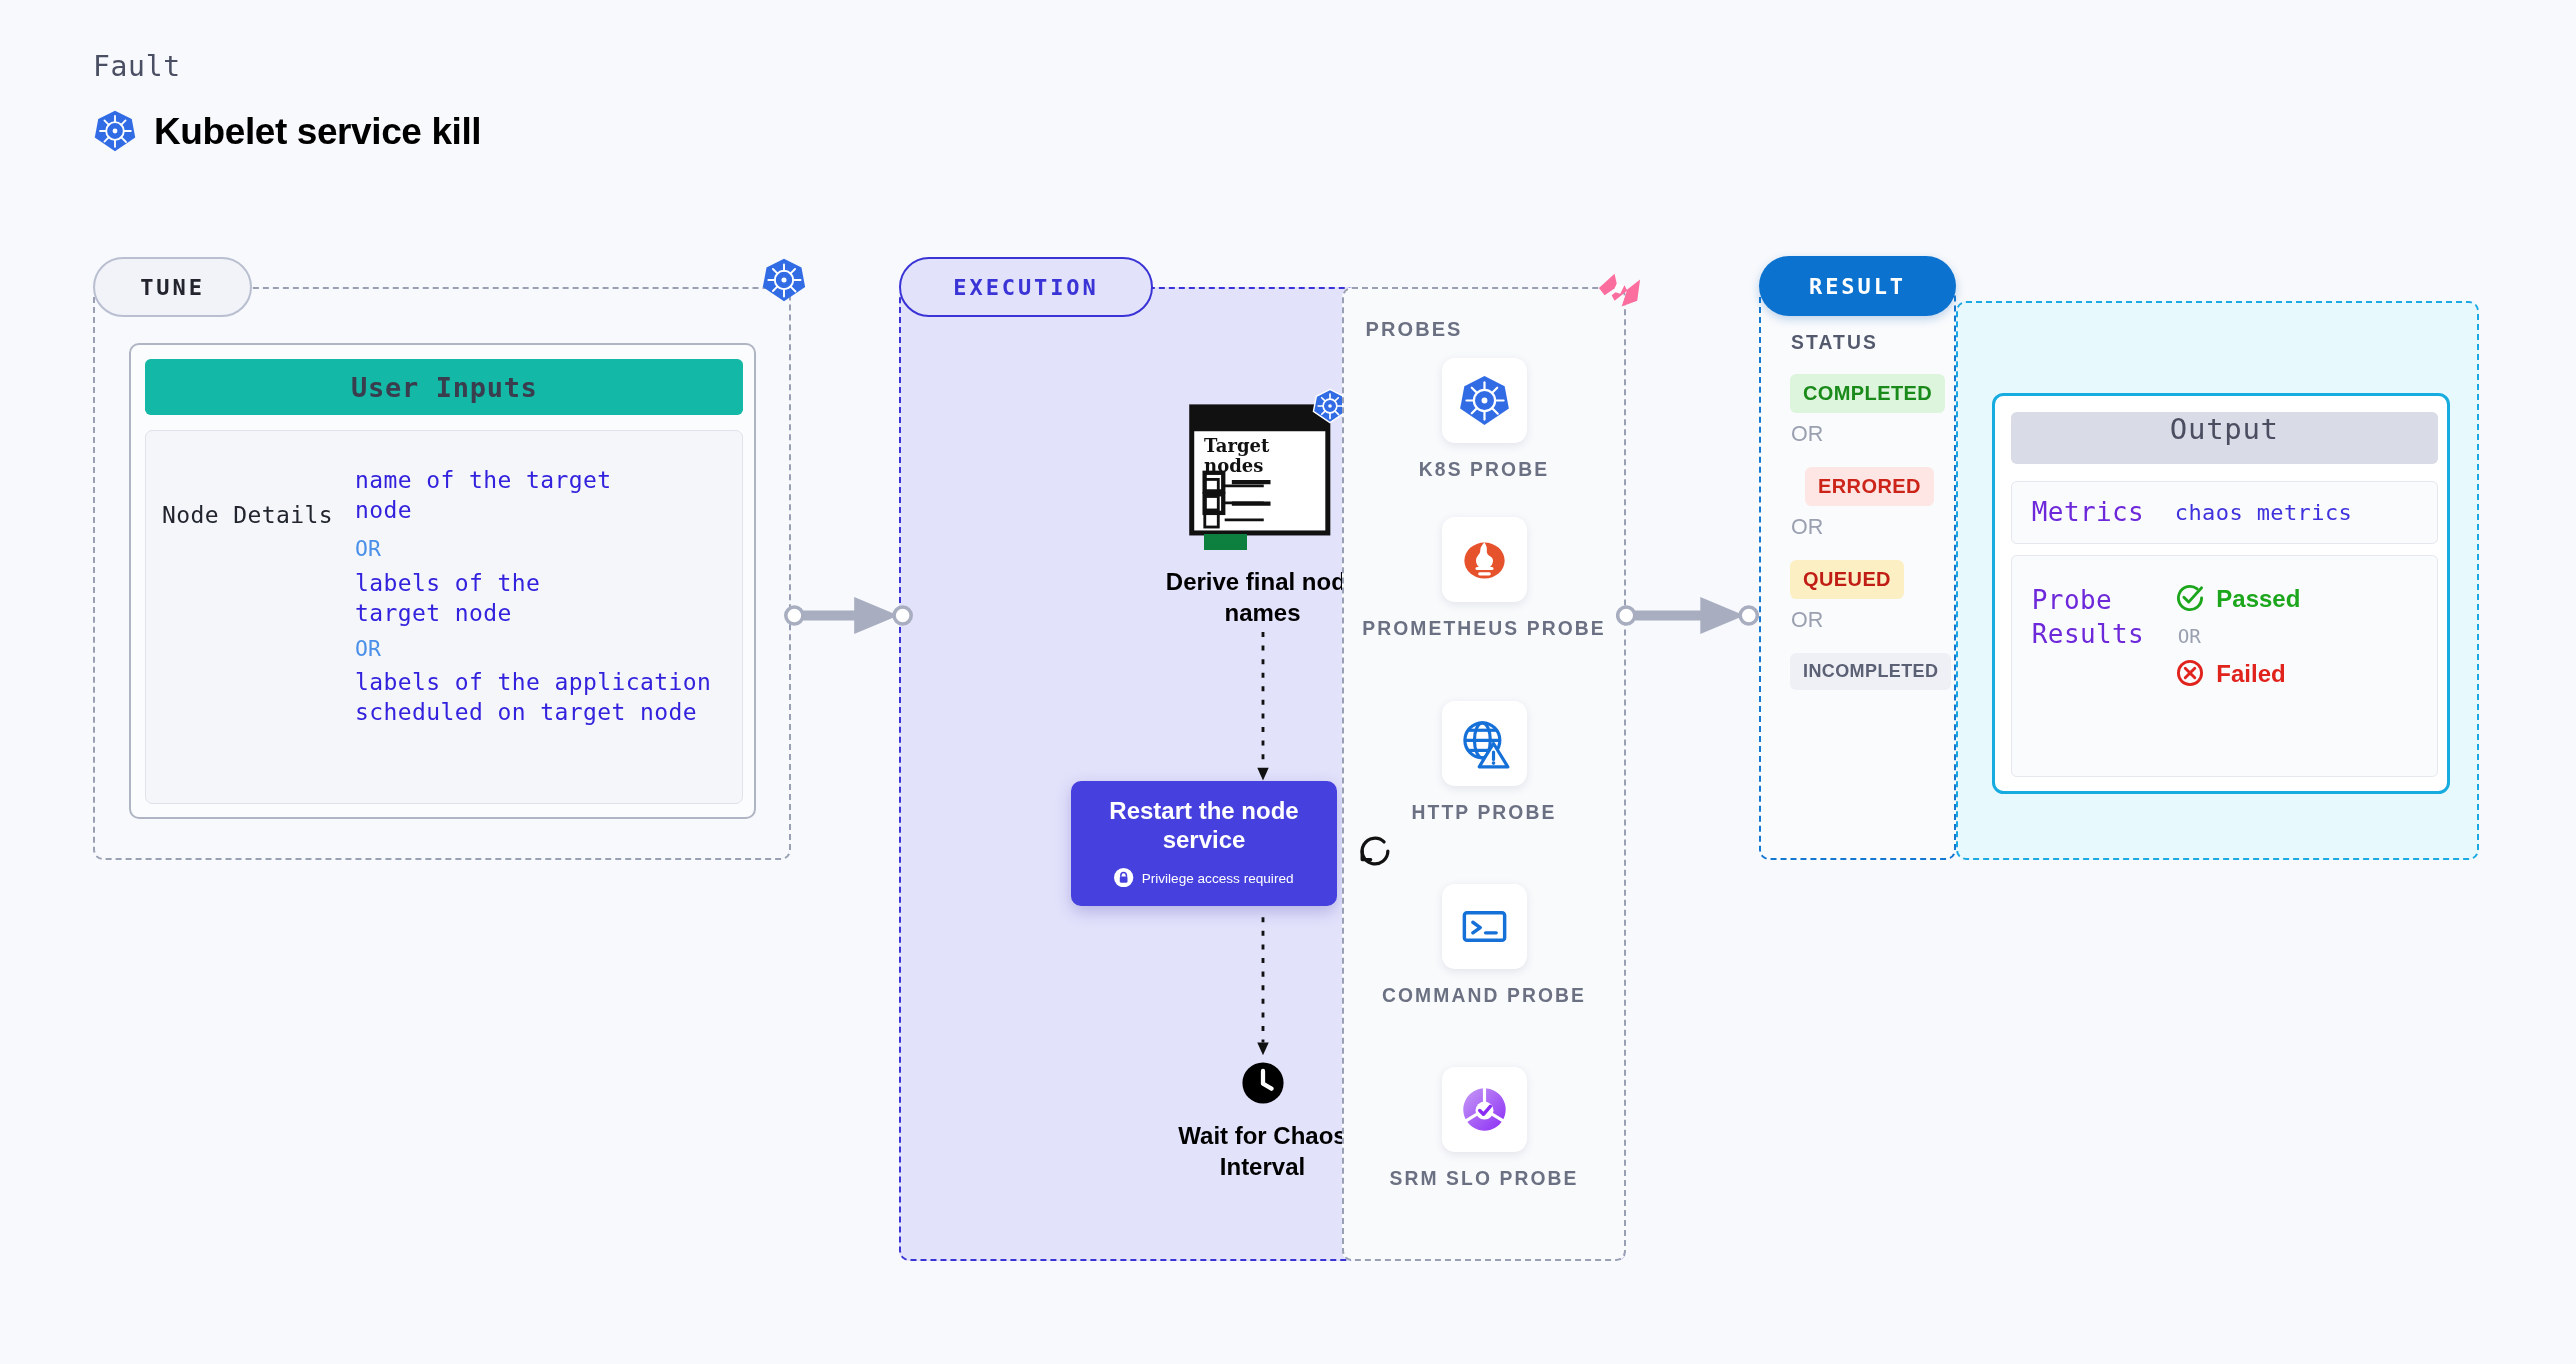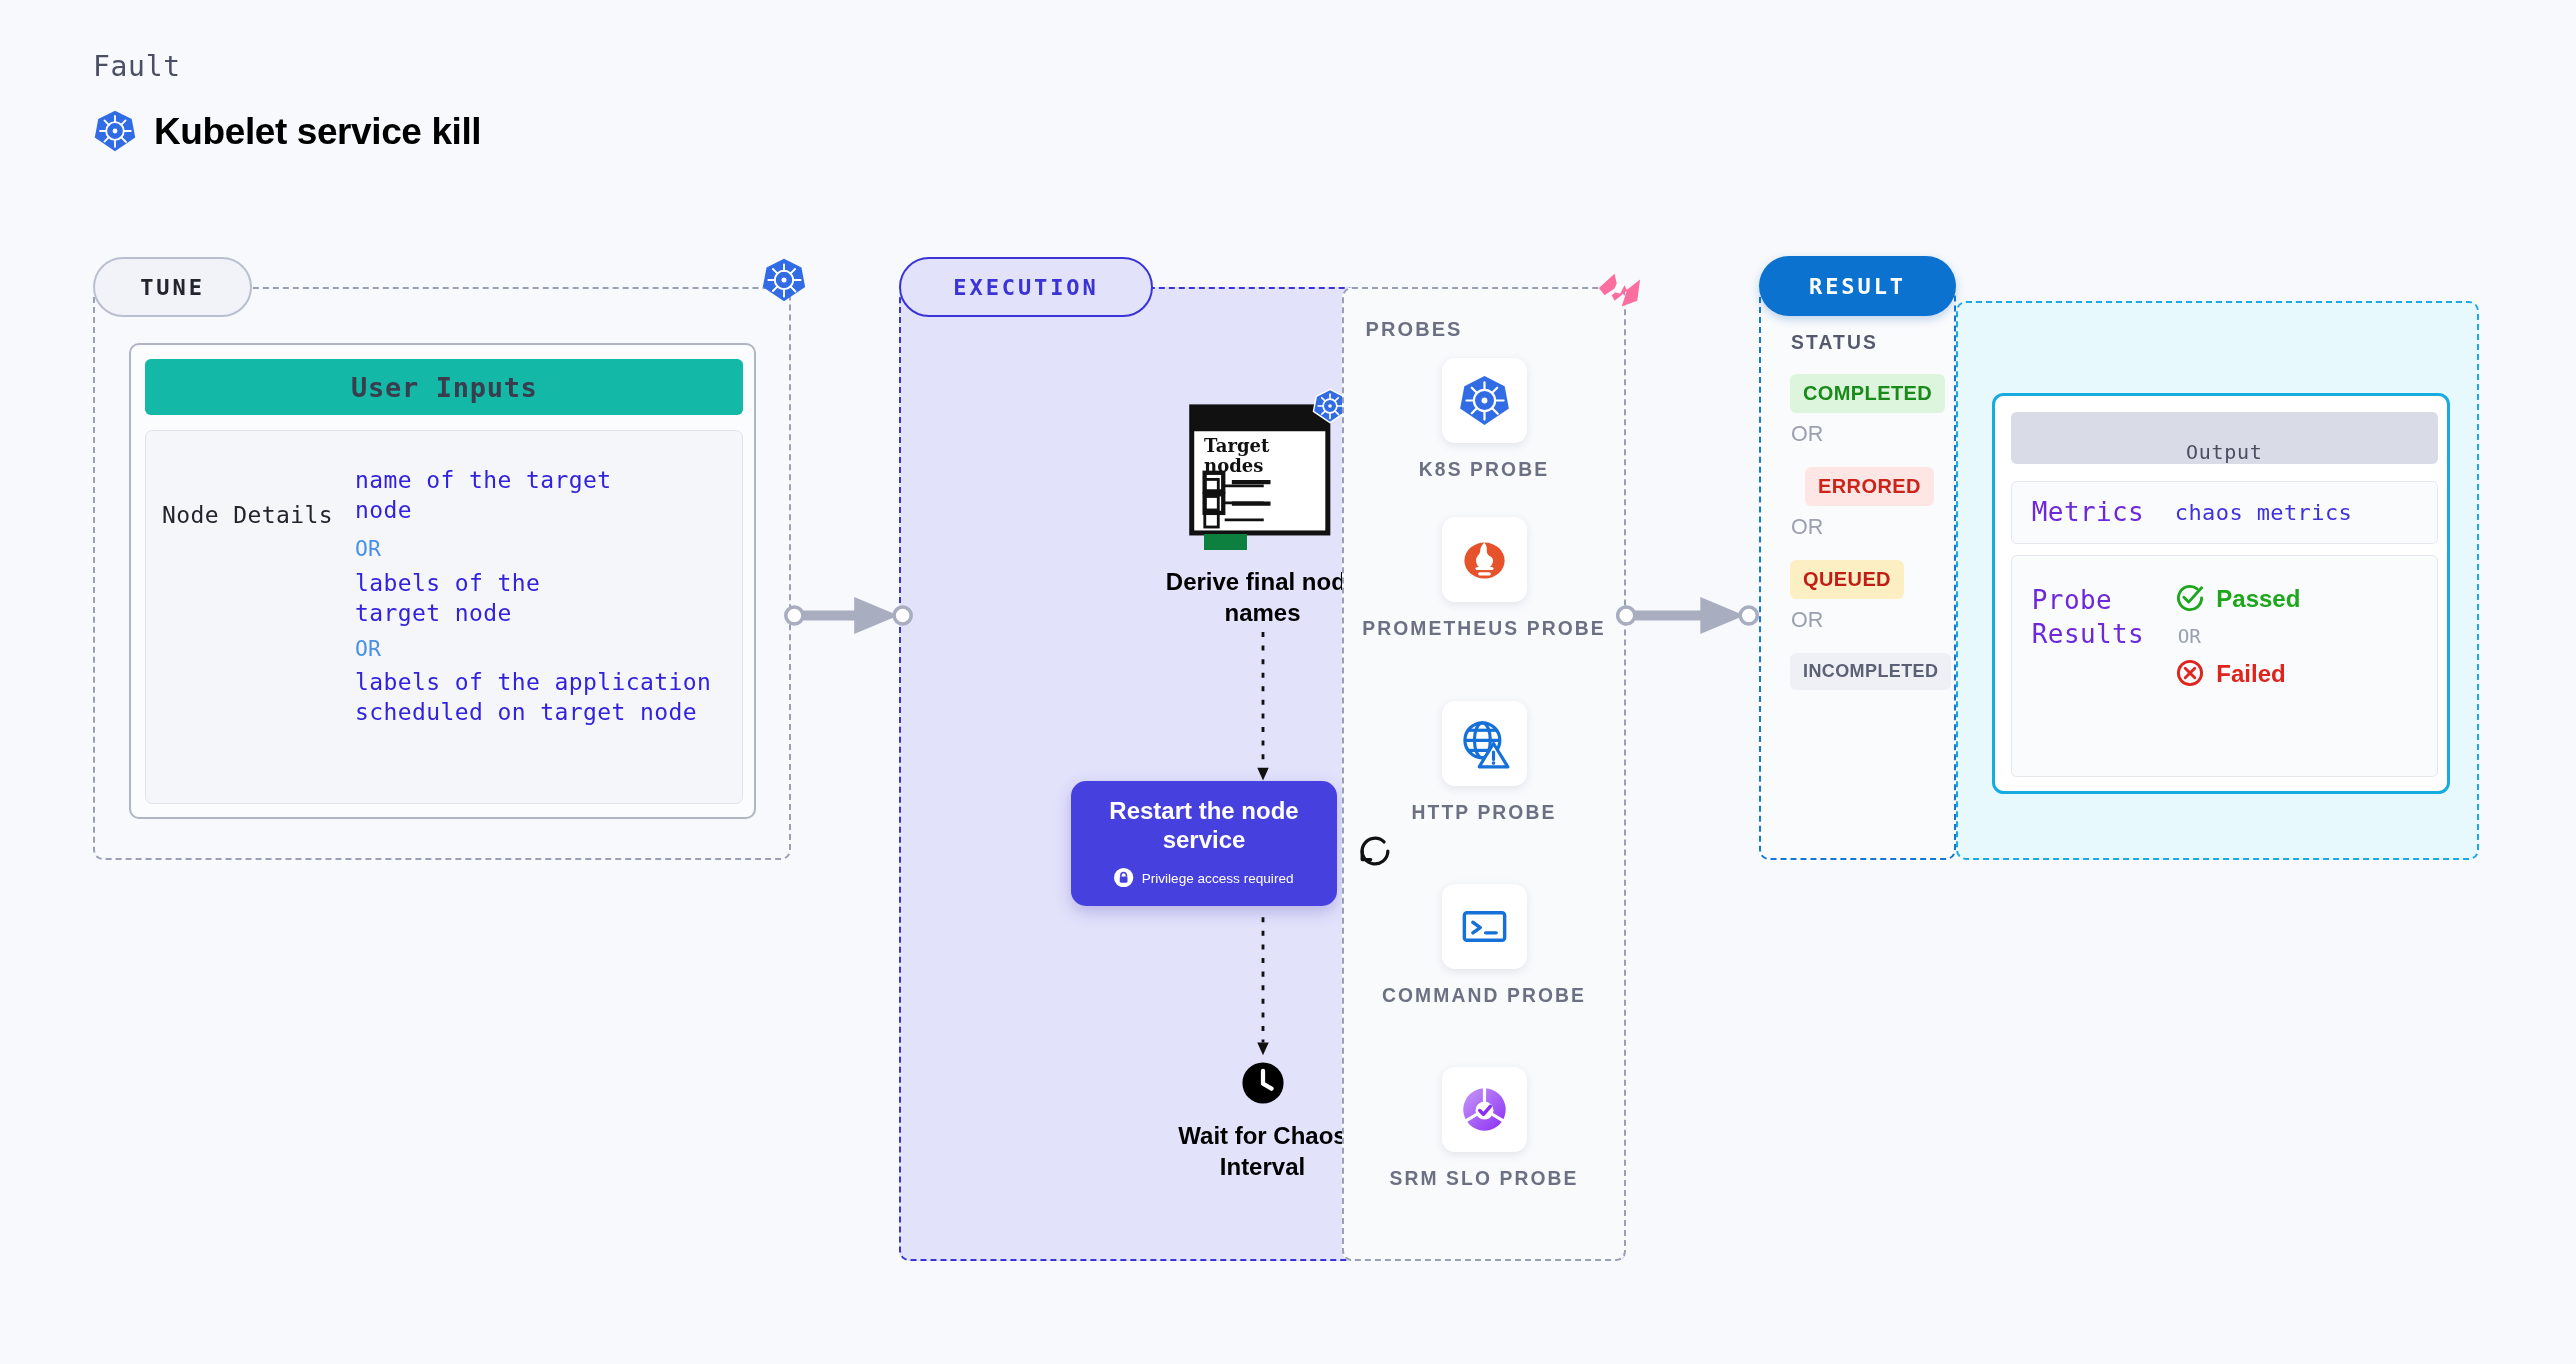--- a/index.html
+++ b/index.html
@@ -144,21 +144,21 @@
   .node-caption {
     margin-top: 17px;
     font-size: 24px; font-weight: 700; color: #000; text-align: center;
     line-height: 1.28; max-width: 315px;
   }
 
   #restart-node {
     position: absolute; left: 172px; top: 494px;
     width: 266px; height: 125px;
     background: #4640de;
-    border-radius: 15px;
+    border-radius: 10px;
     box-shadow: 0 5.7px 15.8px rgba(50,45,170,0.26);
     display: flex; flex-direction: column; align-items: center; justify-content: center;
     z-index: 3;
   }
   #restart-title {
     color: #fff; font-size: 24px; font-weight: 700; text-align: center;
     line-height: 1.2; padding: 0 21.5px;
   }
   #restart-sub {
     margin-top: 13px;
@@ -217,23 +217,23 @@
 
   #output-card {
     position: absolute; left: 34px; top: 90px; width: 458px; height: 401px;
     background: #ffffff;
     border: 3.6px solid #17ace0;
     border-radius: 11.5px;
   }
   #output-header {
     position: absolute; left: 15.8px; top: 15.8px; width: 427px; height: 52px;
     background: #d9dbe6; border-radius: 5.7px;
-    display: flex; align-items: flex-end; justify-content: center;
-    font-family: "DejaVu Sans Mono", monospace;
-    font-size: 20px; font-weight: 400; color: #4a4e60; letter-spacing: 0.7px;
+    display: flex; align-items: flex-start; justify-content: center;
+    font-family: "DejaVu Sans Mono", monospace;
+    font-size: 29px; font-weight: 400; color: #4a4e60; letter-spacing: 0.7px;
   }
   #metrics-row {
     position: absolute; left: 15.8px; top: 85px; width: 427px; height: 63px;
     background: #fafbfd; border: 1.4px solid #e4e7ee; border-radius: 5.7px;
     display: flex; align-items: center;
   }
   #probe-results-row {
     position: absolute; left: 15.8px; top: 159px; width: 427px; height: 222px;
     background: #fafbfd; border: 1.4px solid #e4e7ee; border-radius: 5.7px;
     display: flex; padding-top: 27px;

